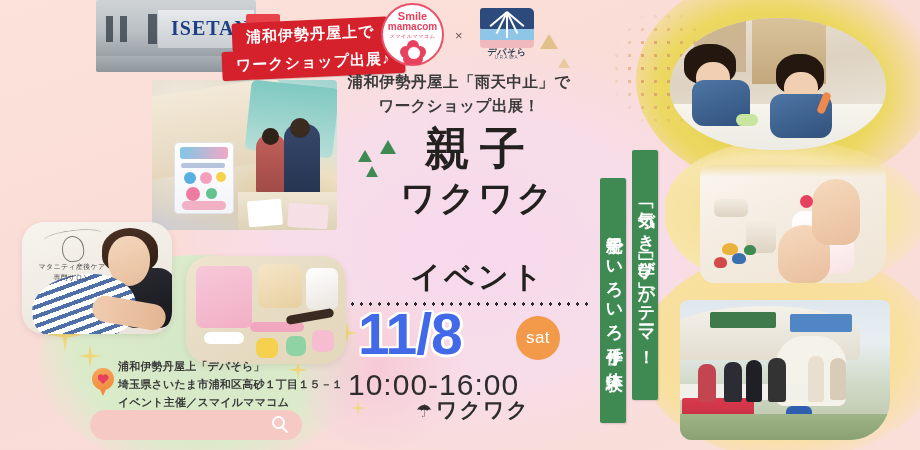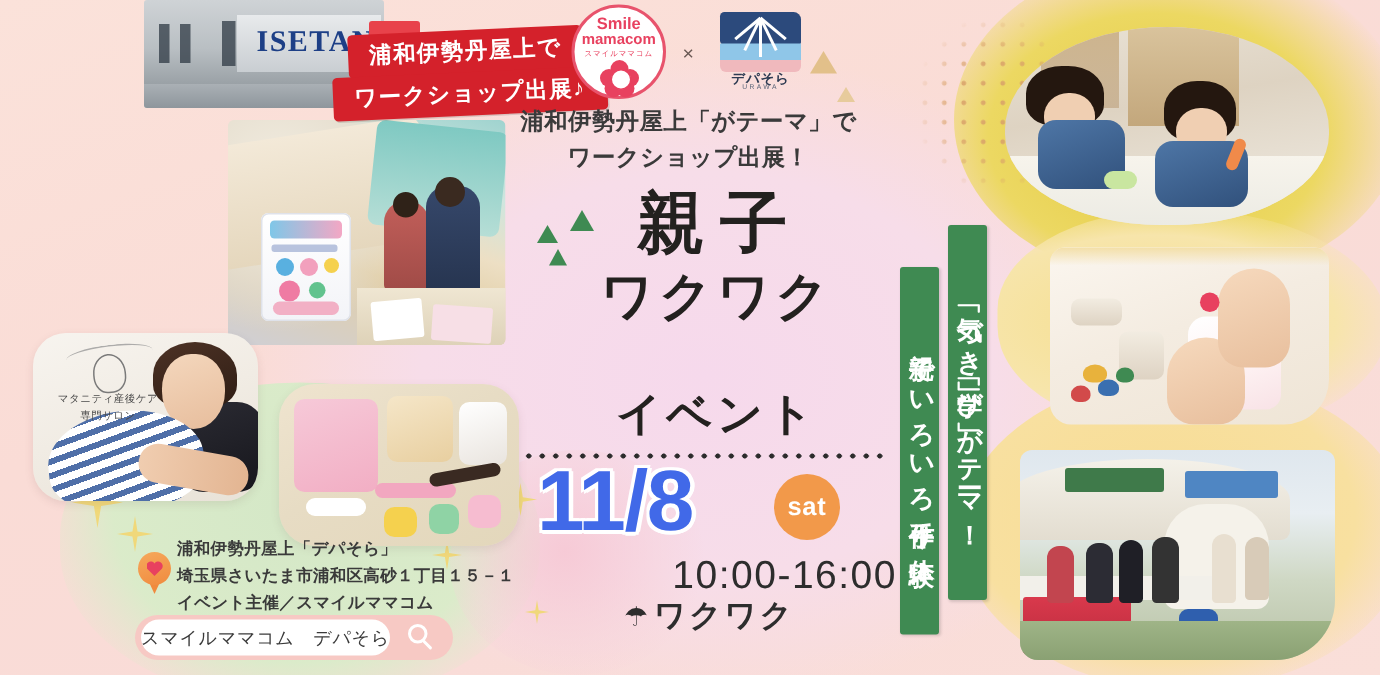--- a/index.html
+++ b/index.html
@@ -285,26 +285,26 @@
 
   
   #date-row{position:absolute;left:348px;top:306px;width:250px;height:62px;}
   #date-num{
     position:absolute;left:10px;top:0;font-size:57px;font-weight:700;color:#4169e8;
     letter-spacing:-1px;line-height:1;
     text-shadow:-2px -2px 0 #fff,2px -2px 0 #fff,-2px 2px 0 #fff,2px 2px 0 #fff,0 3px 0 #fff,3px 0 0 #fff;
   }
   #sat-badge{
     position:absolute;left:168px;top:10px;width:44px;height:44px;border-radius:50%;
-    background:#f2994a;color:#fff;font-size:17px;font-weight:700;
+    background:#f2994a;color:#fff;font-size:17px;font-weight:400;
     display:flex;align-items:center;justify-content:center;letter-spacing:.5px;
   }
   #time-txt{
-    position:absolute;left:348px;top:368px;width:250px;text-align:right;
-    font-size:26px;font-weight:400;color:#2d2d2d;letter-spacing:1px;
+    position:absolute;left:348px;top:368px;width:250px;text-align:left;
+    font-size:30px;font-weight:400;color:#2d2d2d;letter-spacing:1px;
   }
   #rain-row{
     position:absolute;left:348px;top:396px;width:250px;text-align:center;
     font-size:21px;font-weight:700;color:#2d2d2d;letter-spacing:2px;
   }
   #umbrella{display:inline-block;margin-right:2px;font-size:18px;}
 
   
   .vbanner{
     position:absolute;background:#3f8a52;color:#fff;font-weight:700;
@@ -535,21 +535,21 @@
     <div class="ray" style="left:28px;top:4px;width:2px;height:24px;transform:rotate(26deg);"></div>
     <div class="ray" style="left:28px;top:4px;width:2px;height:24px;transform:rotate(-26deg);"></div>
     <div class="ray" style="left:28px;top:4px;width:2px;height:22px;transform:rotate(50deg);"></div>
     <div class="ray" style="left:28px;top:4px;width:2px;height:22px;transform:rotate(-50deg);"></div>
     <div class="band"></div>
     <div class="txt">デパそら</div>
     <div class="sub">URAWA</div>
   </div>
 
   <div id="headline">
-    <div>浦和伊勢丹屋上「がテーマ」で</div>
+    <div>浦和伊勢丹屋上「雨天中止」で</div>
     <div>ワークショップ出展！</div>
   </div>
 
   <div id="title-oyako">親子</div>
   <div id="title-wakuwaku">ワクワク</div>
   <div id="title-event">イベント</div>
   <div id="dotline"></div>
 
   <div id="date-row">
     <div id="date-num">11/8</div>
@@ -568,22 +568,19 @@
     <div class="body"></div>
     <div class="heart"></div>
   </div>
   <div id="address">
     <div>浦和伊勢丹屋上「デパそら」</div>
     <div>埼玉県さいたま市浦和区高砂１丁目１５－１</div>
     <div>イベント主催／スマイルママコム</div>
   </div>
 
   <div id="searchbar">
-    <div id="search-pill">
-      <span id="search-text">スマイルママコム　デパそら</span>
-    </div>
     <div id="search-icon">
       <div class="ring"></div>
       <div class="stick"></div>
     </div>
   </div>
 
 </div>
 
 </body></html>

